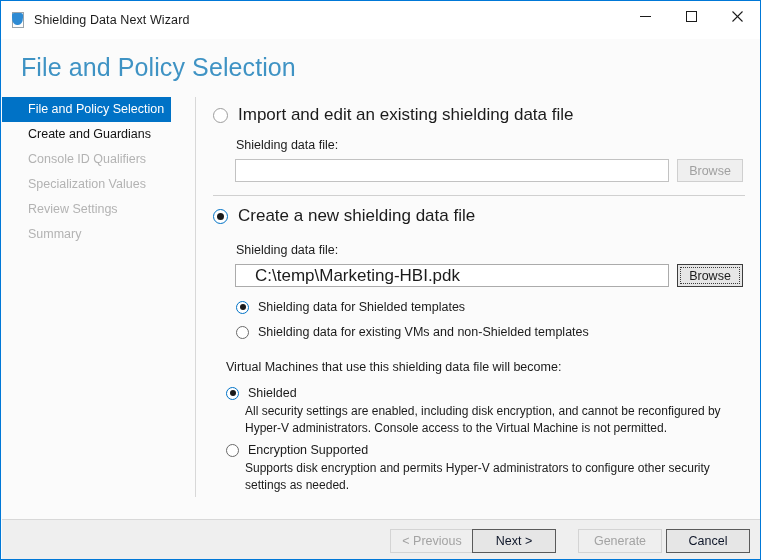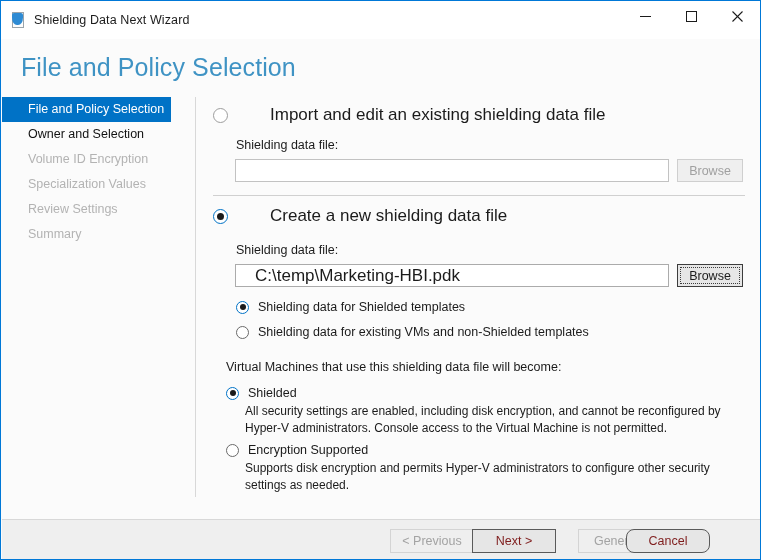--- a/index.html
+++ b/index.html
@@ -125,21 +125,20 @@
     top: 96px;
     width: 564px;
     height: 400px;
   }
 
   .opt-head {
     display: flex;
     align-items: center;
     font-size: 17px;
     color: #1b1b1b;
-    gap: 32px;
   }
   .opt-head .radio { margin-right: 10px; }
 
   
   .radio {
     width: 13px;
     height: 13px;
     box-sizing: border-box;
     border: 1px solid #6a6a6a;
     border-radius: 50%;
@@ -254,21 +253,21 @@
   }
   .foot-btn {
     position: absolute;
     top: 9px;
     width: 84px;
     height: 24px;
     box-sizing: border-box;
     border: 1px solid #adadad;
     background: #e6e6e6;
     font-size: 12.5px;
-    color: #7f1d1d;
+    color: #0f172a;
     display: flex;
     align-items: center;
     justify-content: center;
   }
   .foot-btn.disabled {
     color: #a3a3a3;
     background: #efefef;
     border-color: #d4d4d4;
   }
   .foot-btn.default {
@@ -312,24 +311,24 @@
     </div>
   </div>
 
   <div class="page-header">File and Policy Selection</div>
 
   <div class="sidebar">
     <div class="nav-item selected">
       <span>File and Policy Selection</span>
     </div>
     <div class="nav-item">
-      <span>Owner and Selection</span>
+      <span>Create and Guardians</span>
     </div>
     <div class="nav-item disabled">
-      <span>Volume ID Encryption</span>
+      <span>Console ID Qualifiers</span>
     </div>
     <div class="nav-item disabled">
       <span>Specialization Values</span>
     </div>
     <div class="nav-item disabled">
       <span>Review Settings</span>
     </div>
     <div class="nav-item disabled">
       <span>Summary</span>
     </div>
@@ -395,16 +394,16 @@
       <div>Supports disk encryption and permits Hyper-V administrators to configure other security</div>
       <div>settings as needed.</div>
     </div>
 
   </div>
 
   <div class="footer">
     <div class="foot-btn disabled" style="left:388px;">&lt; Previous</div>
     <div class="foot-btn default" style="left:470px;">Next &gt;</div>
     <div class="foot-btn disabled" style="left:576px;">Generate</div>
-    <div class="foot-btn strong" style="left:624px;border-radius:8px;">Cancel</div>
+    <div class="foot-btn strong" style="left:664px;">Cancel</div>
   </div>
 
 </div>
 
 </body></html>

